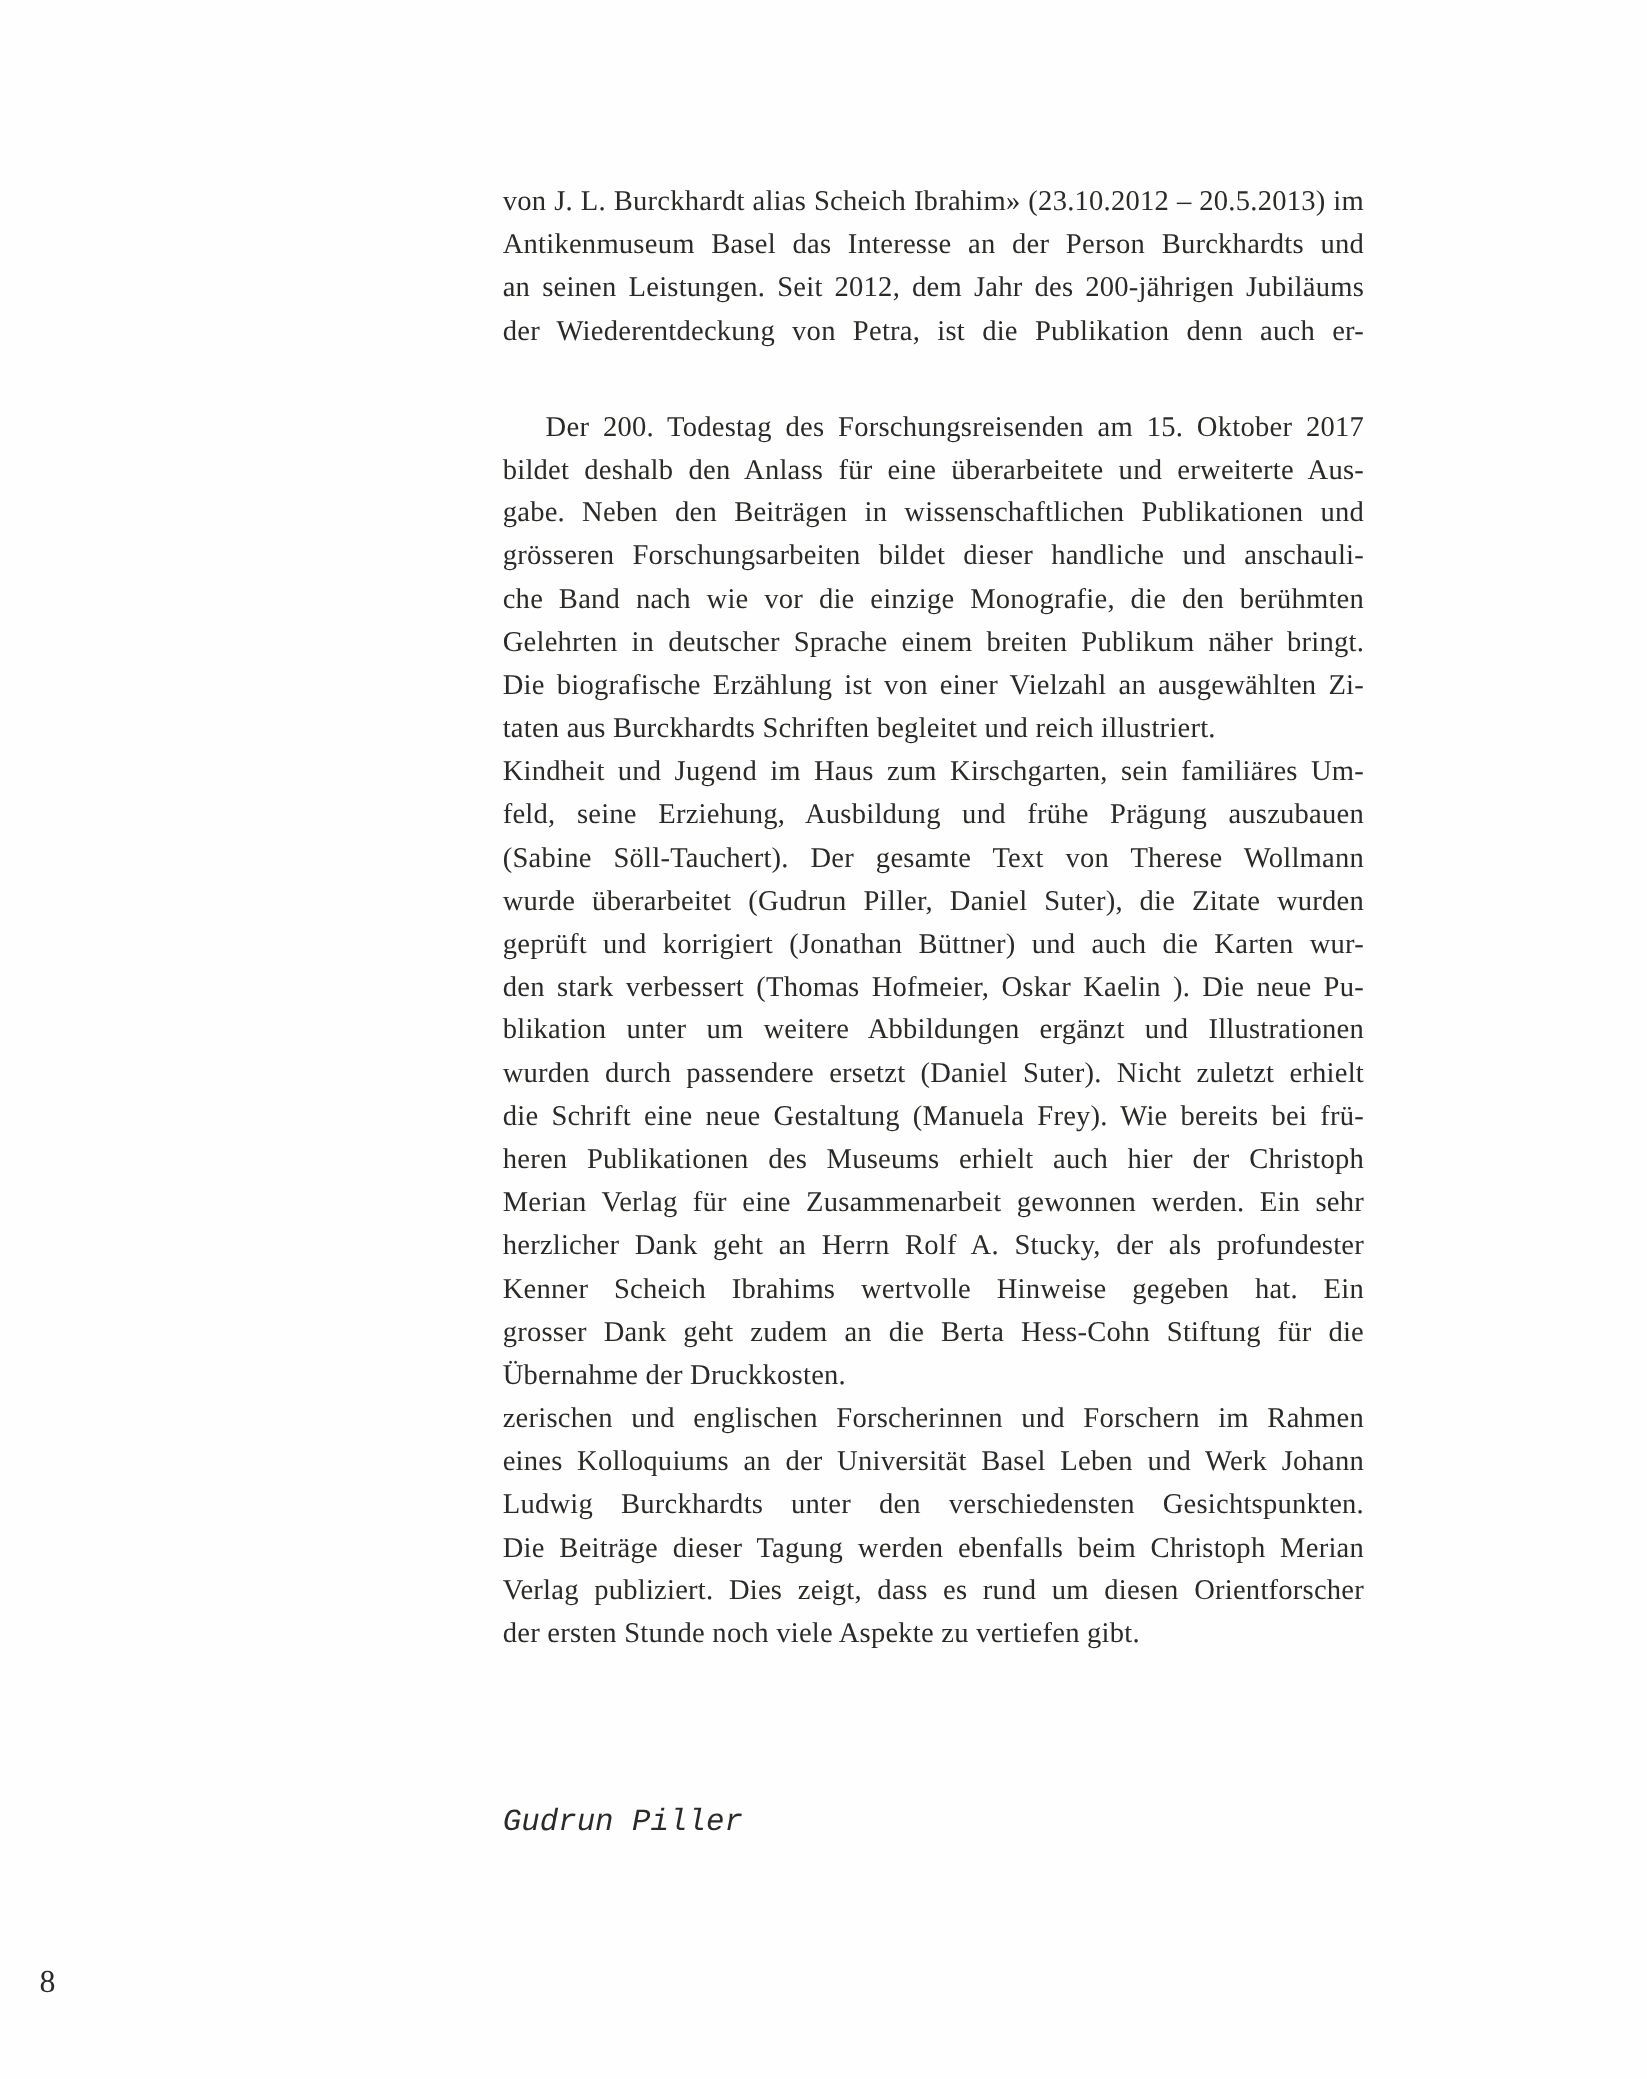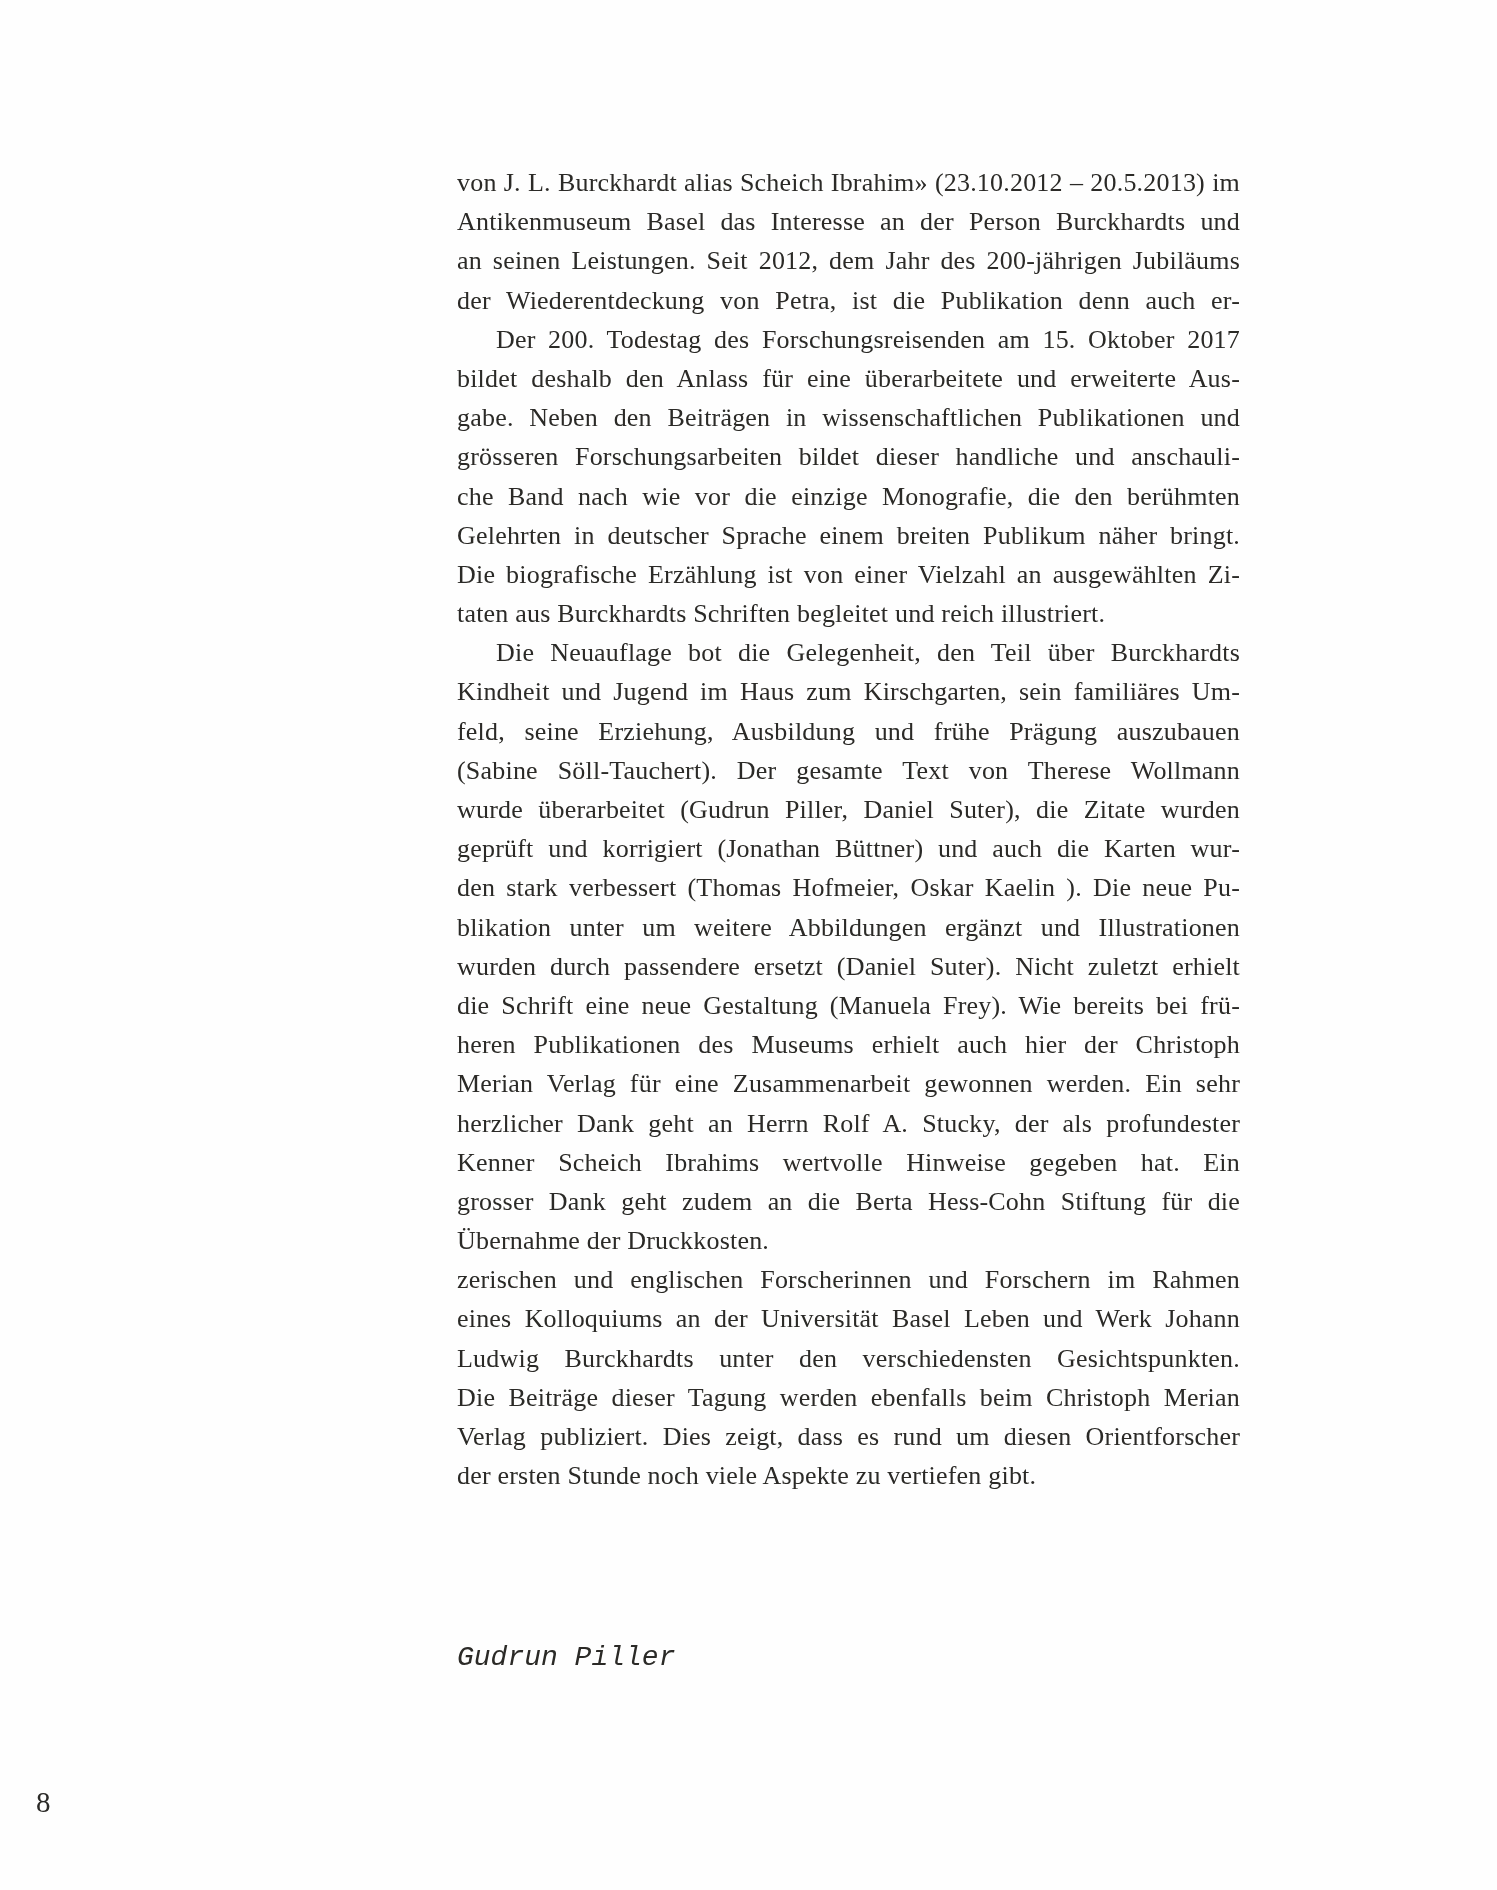--- a/index.html
+++ b/index.html
@@ -33,20 +33,21 @@
     white-space: normal;
     letter-spacing: 0.2px;
     font-variant-numeric: oldstyle-nums;
   }
   .line.j {
     text-align: justify;
     text-align-last: justify;
   }
   .line.ind {
     text-indent: 39px;
+    margin-top: 48px;
   }
   .signature {
     position: absolute;
     left: 457px;
     top: 1638px;
     font-size: 28px;
     line-height: 39.2px;
     font-style: italic;
     font-variant-numeric: oldstyle-nums;
     font-family: Liberation Mono, monospace;
@@ -70,21 +71,20 @@
       <div class="line j">an seinen Leistungen. Seit 2012, dem Jahr des 200-jährigen Jubiläums</div>
       <div class="line j">der Wiederentdeckung von Petra, ist die Publikation denn auch er-</div>
       <div class="line j ind">Der 200. Todestag des Forschungsreisenden am 15. Oktober 2017</div>
       <div class="line j">bildet deshalb den Anlass für eine überarbeitete und erweiterte Aus-</div>
       <div class="line j">gabe. Neben den Beiträgen in wissenschaftlichen Publikationen und</div>
       <div class="line j">grösseren Forschungsarbeiten bildet dieser handliche und anschauli-</div>
       <div class="line j">che Band nach wie vor die einzige Monografie, die den berühmten</div>
       <div class="line j">Gelehrten in deutscher Sprache einem breiten Publikum näher bringt.</div>
       <div class="line j">Die biografische Erzählung ist von einer Vielzahl an ausgewählten Zi-</div>
       <div class="line">taten aus Burckhardts Schriften begleitet und reich illustriert.</div>
-      <div class="line j ind">Die Neuauflage bot die Gelegenheit, den Teil über Burckhardts</div>
       <div class="line j">Kindheit und Jugend im Haus zum Kirschgarten, sein familiäres Um-</div>
       <div class="line j">feld, seine Erziehung, Ausbildung und frühe Prägung auszubauen</div>
       <div class="line j">(Sabine Söll-Tauchert). Der gesamte Text von Therese Wollmann</div>
       <div class="line j">wurde überarbeitet (Gudrun Piller, Daniel Suter), die Zitate wurden</div>
       <div class="line j">geprüft und korrigiert (Jonathan Büttner) und auch die Karten wur-</div>
       <div class="line j">den stark verbessert (Thomas Hofmeier, Oskar Kaelin ). Die neue Pu-</div>
       <div class="line j">blikation unter um weitere Abbildungen ergänzt und Illustrationen</div>
       <div class="line j">wurden durch passendere ersetzt (Daniel Suter). Nicht zuletzt erhielt</div>
       <div class="line j">die Schrift eine neue Gestaltung (Manuela Frey). Wie bereits bei frü-</div>
       <div class="line j">heren Publikationen des Museums erhielt auch hier der Christoph</div>

